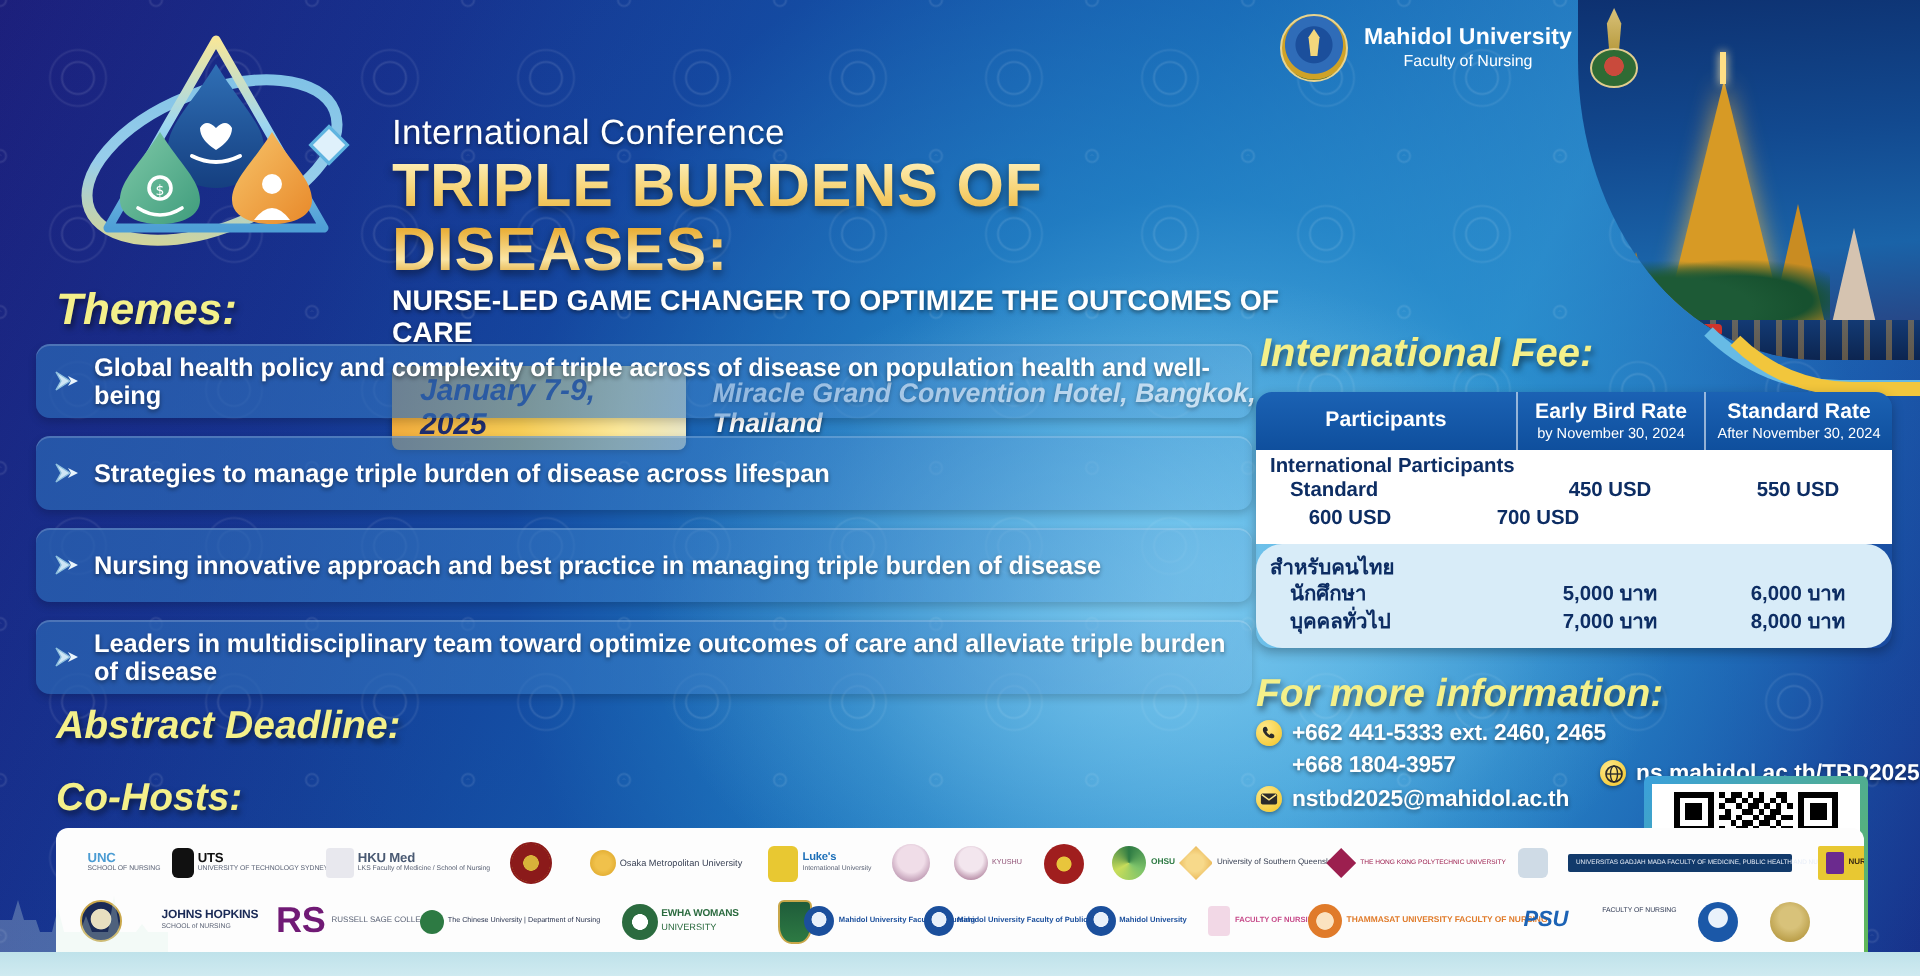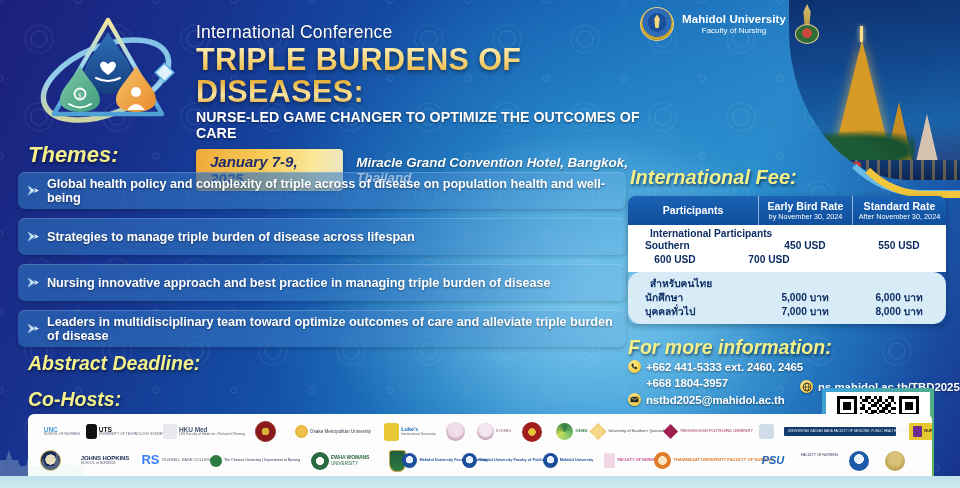--- a/index.html
+++ b/index.html
@@ -131,20 +131,21 @@
   }
 
   
   .conf-logo { position:absolute; left:34px; top:8px; width:150px; height:132px; }
 
   
   .hdr { position:absolute; left:196px; top:22px; width:470px; }
   .hdr .kicker {
     color:#ffffff; font-size:17.5px; letter-spacing:.2px; margin-bottom:1px;
     text-shadow:0 1px 2px rgba(0,0,0,.45);
+    margin-top:34px;
   }
   .hdr .title {
     font-size:30.5px; font-weight:bold; letter-spacing:.4px; line-height:1.04;
     background:linear-gradient(180deg,#fff3c0 0%,#f6d273 28%,#e8aa2e 56%,#fbe6a4 82%,#d8981f 100%);
     -webkit-background-clip:text; background-clip:text; color:transparent;
     filter:drop-shadow(0 2px 2px rgba(0,0,0,.45));
   }
   .hdr .subtitle {
     color:#ffffff; font-size:14.2px; font-weight:bold; letter-spacing:.05px; margin-top:2px;
     text-shadow:0 1px 2px rgba(0,0,0,.5);
@@ -217,21 +218,21 @@
     color:#fff; text-align:center; padding:4px 2px 4px;
   }
   .reg-thead .c1 { width:130px; }
   .reg-thead .c2, .reg-thead .c3 { width:94px; border-left:1px solid rgba(255,255,255,.55); }
   .reg-thead .t1 { font-size:10.6px; font-weight:bold; }
   .reg-thead .t2 { font-size:7.3px; }
   .reg-thead .c1 .t1 { padding-top:4px; }
   .reg-section { padding:3px 0 4px; }
   .reg-section.white { background:#ffffff; }
   .reg-section.tint { background:#d8ecf8;border-radius:13px; }
-  .reg-ghead { color:#0d2d63; font-weight:bold; font-size:10.2px; padding-left:22px; }
+  .reg-ghead { color:#0d2d63; font-weight:bold; font-size:10.2px; padding-left:7px; }
   .reg-line { display:flex; color:#0d2d63; font-weight:bold; font-size:10.2px; line-height:1.42; }
   .reg-line .lbl { width:130px; padding-left:17px; }
   .reg-line .v { width:94px; text-align:center; }
 
   
   .info-h {
     position:absolute; left:628px; top:336px;
     font-size:19.5px; font-weight:bold; font-style:italic; color:#f4f08a;
     text-shadow:1px 2px 3px rgba(0,0,0,.5);
   }
@@ -437,21 +438,21 @@
       </div>
       <div class="c3">
         <div class="t1">Standard Rate</div>
         <div class="t2">After November 30, 2024</div>
       </div>
     </div>
 
     <div class="reg-section white">
       <div class="reg-ghead">International Participants</div>
       <div class="reg-line">
-        <div class="lbl">Southern</div>
+        <div class="lbl">Standard</div>
         <div class="v">450 USD</div>
         <div class="v">550 USD</div>
       </div>
       <div class="reg-line">
         <div class="v">600 USD</div>
         <div class="v">700 USD</div>
       </div>
     </div>
 
     <div class="reg-section tint">
@@ -640,21 +641,21 @@
         <div class="seal" style="background:radial-gradient(circle at 50% 45%,#e8dfc0 0 35%,#1a2a56 38% 100%);border:1px solid #c9a74a;width:21px;height:21px"></div>
       </div>
       <div class="logo-chip" style="width:74px">
         <div class="lbl">
           <span class="big" style="color:#1a2a56;font-size:6px">JOHNS HOPKINS</span>
           <span class="sml">SCHOOL of NURSING</span>
         </div>
       </div>
       <div class="logo-chip" style="width:66px">
         <div class="lbl" style="display:flex;align-items:center;gap:3px">
-          <span class="big" style="color:#3b82f6;font-size:13px;display:inline">RS</span>
+          <span class="big" style="color:#701a75;font-size:18px;display:inline">RS</span>
           <span class="sml" style="font-size:4px">RUSSELL SAGE COLLEGE</span>
         </div>
       </div>
       <div class="logo-chip" style="width:86px">
         <div class="seal" style="background:#2d7a43;border-radius:50%;width:12px;height:12px"></div>
         <div class="lbl">
           <span class="sml" style="font-size:3.6px;color:#2b3550">The Chinese University | Department of Nursing</span>
         </div>
       </div>
       <div class="logo-chip" style="width:80px">

